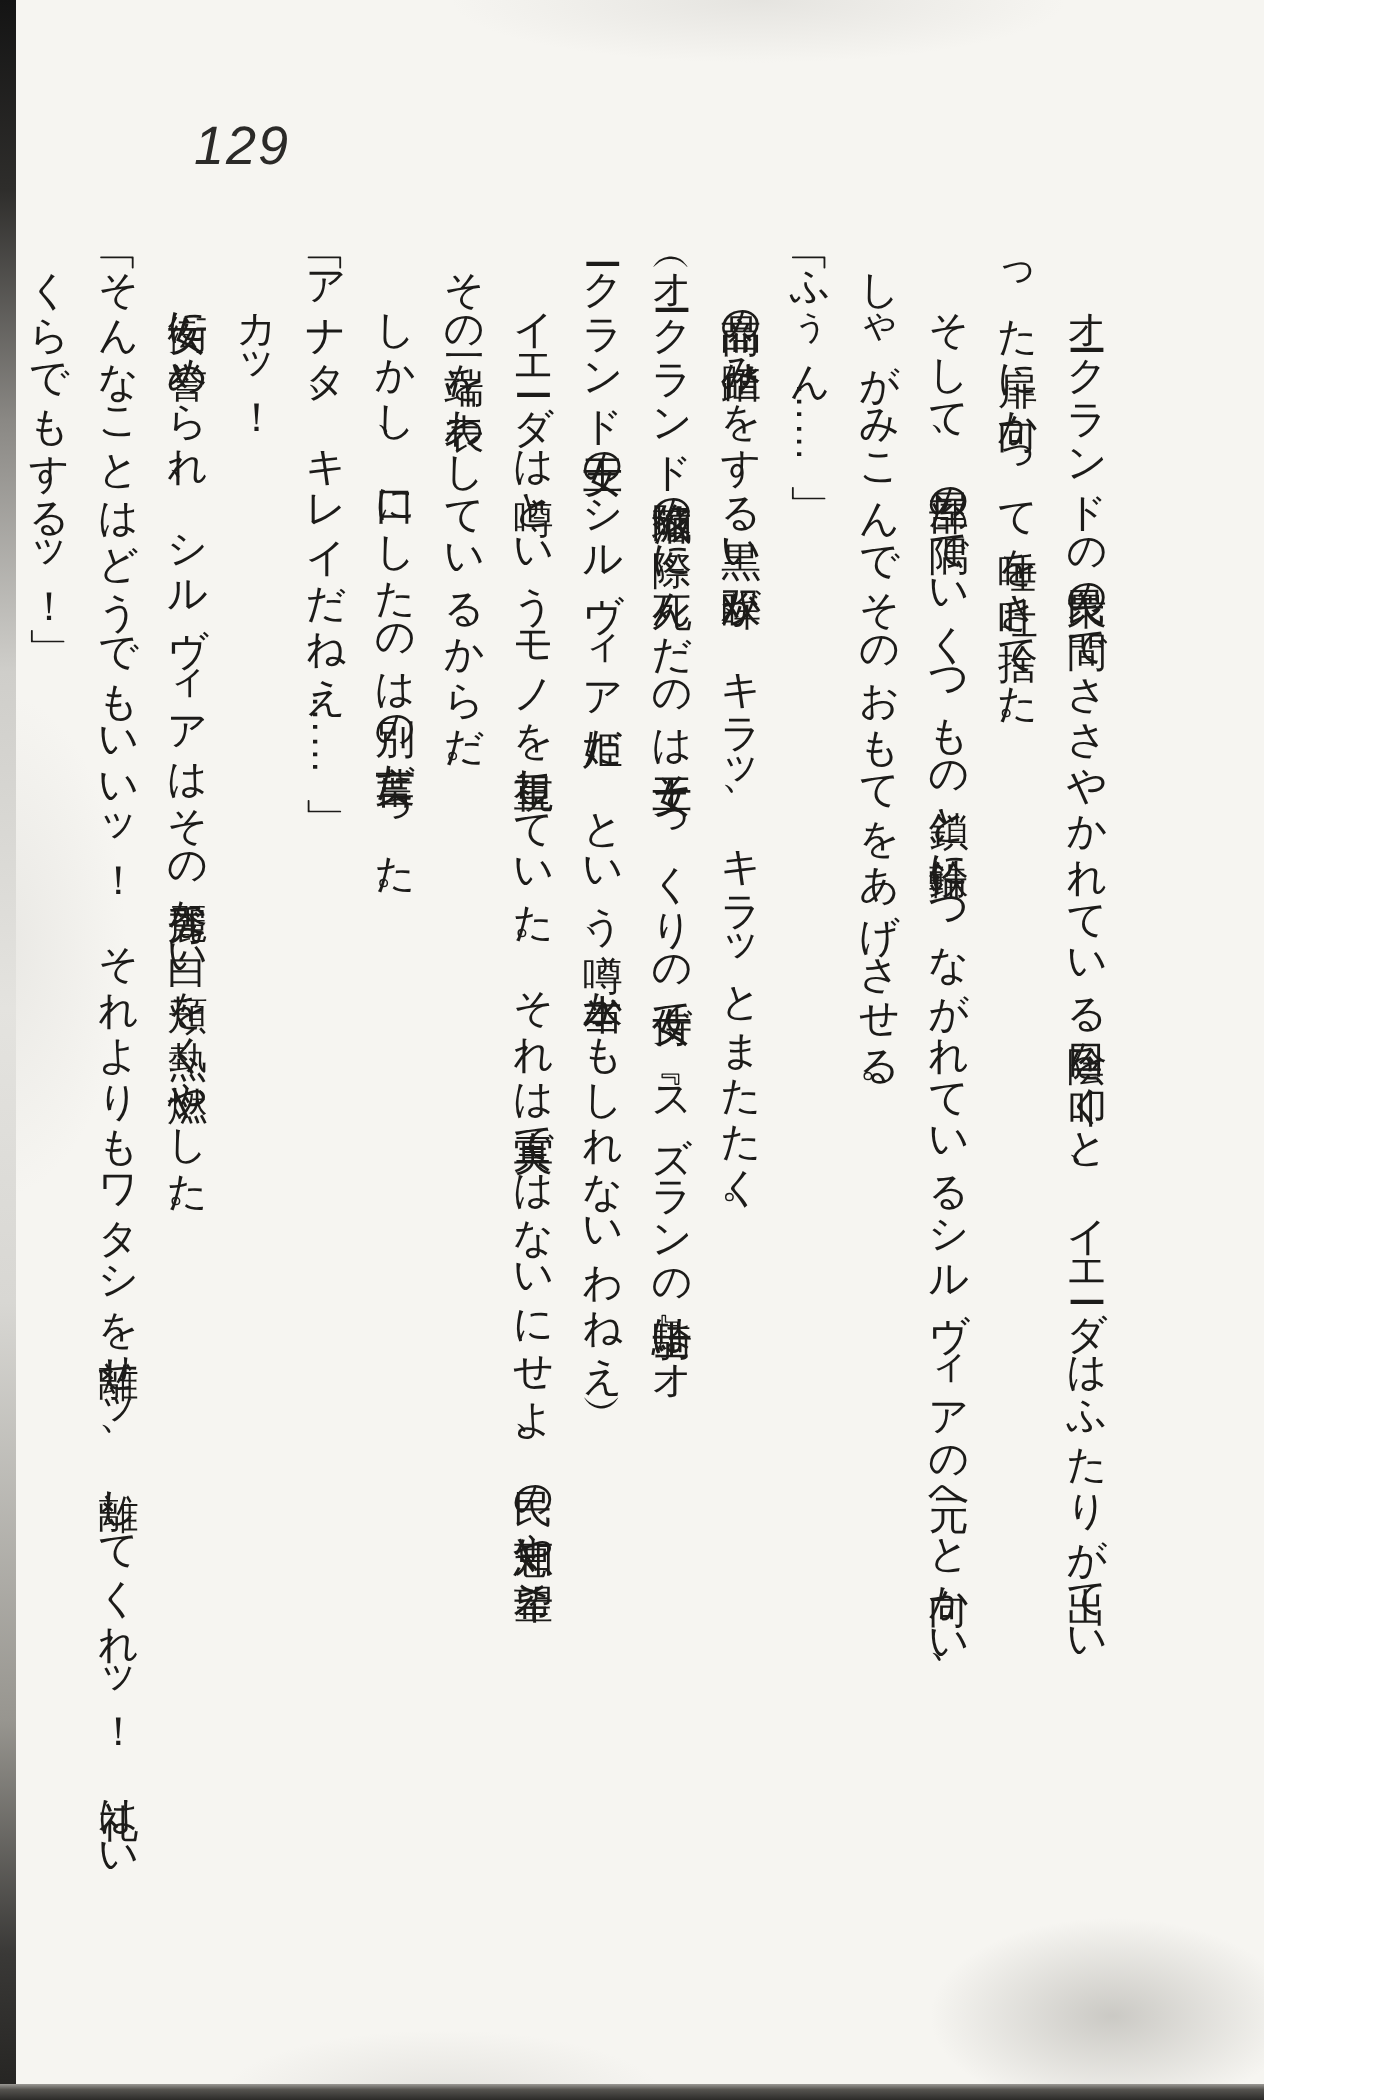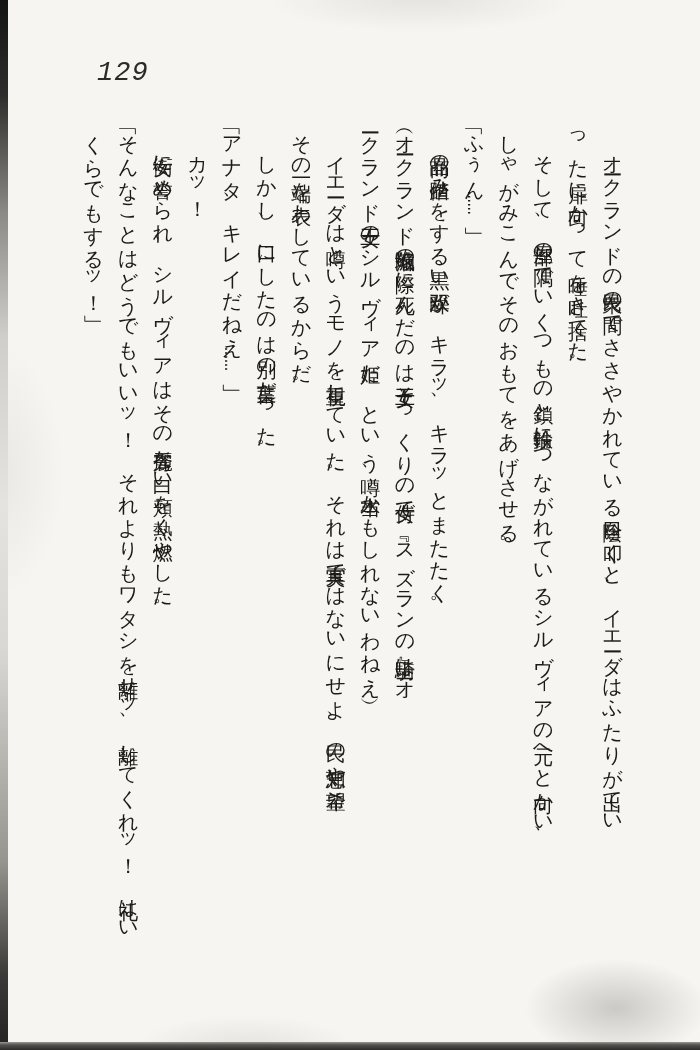--- a/index.html
+++ b/index.html
@@ -2,30 +2,30 @@
 <html><head>
 <meta charset="utf-8">
 <style>
   html, body {
     margin: 0;
     padding: 0;
     background: #ffffff;
   }
   .page {
     position: relative;
-    width: 700px;
+    width: 632px;
     height: 1050px;
     overflow: hidden;
     background-color: #f6f5f1;
     background-image:
       radial-gradient(ellipse 130px 70px at 88% 96%, rgba(150,148,142,0.45), transparent 70%),
       radial-gradient(ellipse 220px 45px at 60% 0%, rgba(190,188,184,0.30), transparent 70%),
       radial-gradient(ellipse 90px 180px at 0% 45%, rgba(200,198,194,0.28), transparent 70%),
       radial-gradient(ellipse 160px 50px at 35% 100%, rgba(170,168,162,0.25), transparent 70%);
-    font-family: Liberation Mono, monospace;
+    font-family: Liberation Sans, sans-serif;
   }
   .edge-left {
     position: absolute;
     left: 0; top: 0;
     width: 8px; height: 100%;
     background: linear-gradient(to bottom,
       #141414 0%, #2e2d2b 9%, #8a8884 20%, #cfceca 32%,
       #e4e3df 48%, #d8d7d3 62%, #97958f 82%, #3a3937 93%, #242321 100%);
   }
   .edge-bottom {

